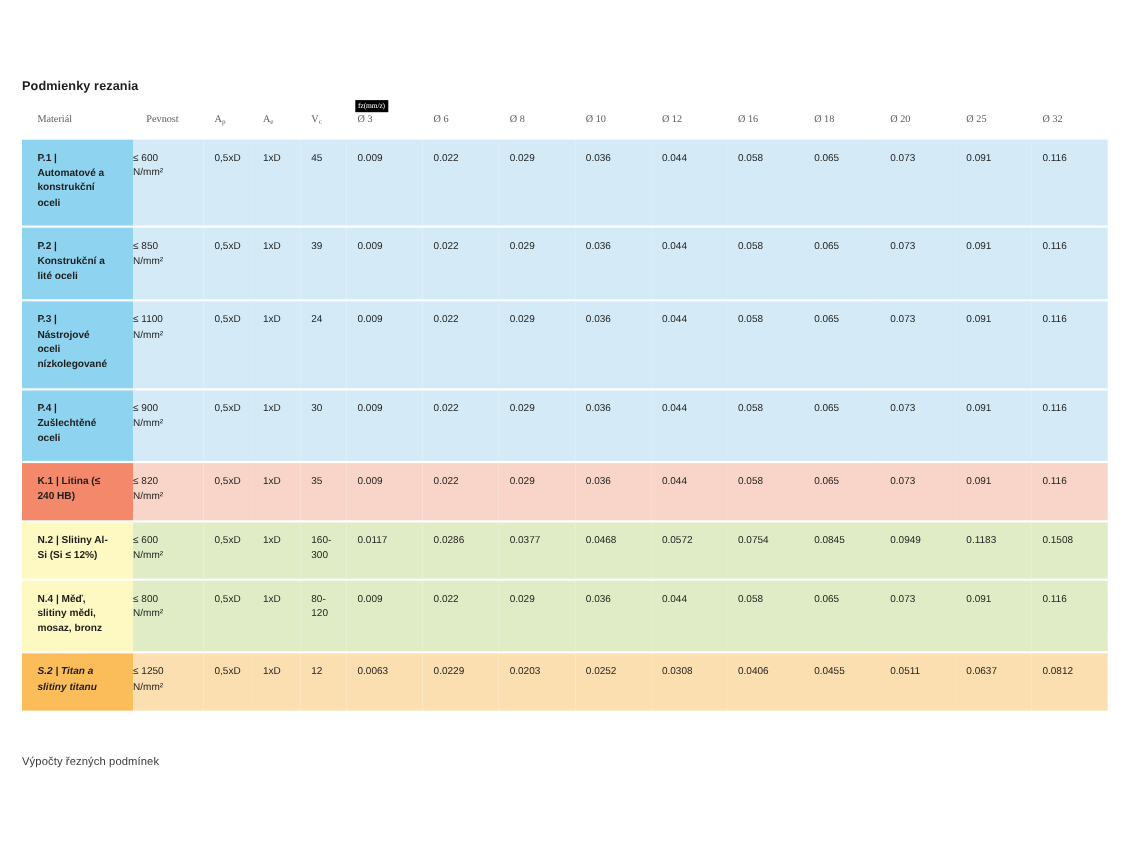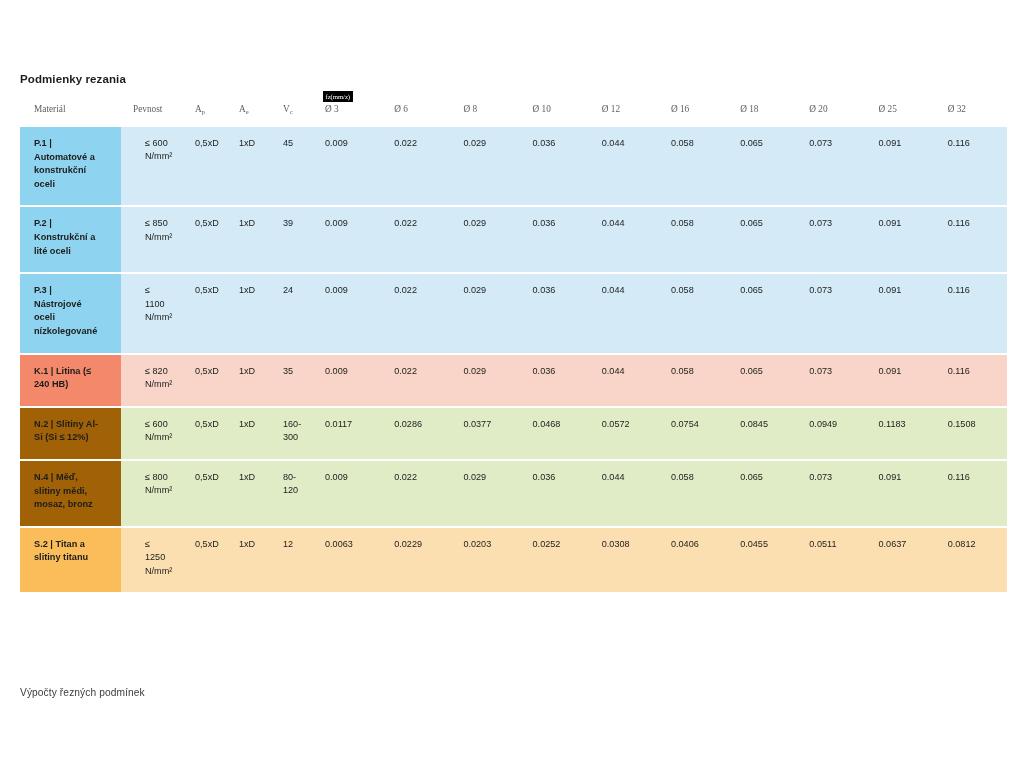--- a/index.html
+++ b/index.html
@@ -104,45 +104,45 @@
   }
 
   tbody td.cell-material {
     font-weight: bold;
     padding-left: 14px;
     padding-right: 22px;
     font-size: 9.2px;
     line-height: 13.6px;
   }
   tbody td.cell-pevnost {
-    padding-left: 24px;
+    padding-left: 0;
     padding-right: 14px;
   }
   tbody td.cell-num {
     padding-left: 10px;
   }
   tbody td.cell-dia {
     padding-left: 10px;
   }
 
   
   tr.fam-blue  td { background: #d4eaf7; }
   tr.fam-blue  td.cell-material { background: #8ed3ef; }
 
   tr.fam-yellow td { background: #fbf3bd; }
   tr.fam-yellow td.cell-material { background: #fbdf4b; }
 
   tr.fam-red   td { background: #f8d5c8; }
   tr.fam-red   td.cell-material { background: #f4886a; }
 
   tr.fam-green td { background: #e0ecc6; }
-  tr.fam-green td.cell-material { background: #a16207; margin-left: 16px; }
+  tr.fam-green td.cell-material { background: #fef9c3; margin-left: 16px; }
 
   tr.fam-orange td { background: #fbdfb0; }
-  tr.fam-orange td.cell-material { background: #fbbd59; }
+  tr.fam-orange td.cell-material { background: #fbbd59; font-style: italic; }
 
   .caption {
     position: absolute;
     left: 20px;
     top: 687px;
     font-size: 10.2px;
     color: #3c3c3b;
     letter-spacing: 0.1px;
   }
 </style>
@@ -236,20 +236,37 @@
             <td class="cell-dia">0.022</td>
             <td class="cell-dia">0.029</td>
             <td class="cell-dia">0.036</td>
             <td class="cell-dia">0.044</td>
             <td class="cell-dia">0.058</td>
             <td class="cell-dia">0.065</td>
             <td class="cell-dia">0.073</td>
             <td class="cell-dia">0.091</td>
             <td class="cell-dia">0.116</td>
           </tr>
+          <tr class="fam-blue">
+            <td class="cell-material">P.4 | Zušlechtěné oceli</td>
+            <td class="cell-pevnost">≤ 900 N/mm²</td>
+            <td class="cell-num">0,5xD</td>
+            <td class="cell-num">1xD</td>
+            <td class="cell-num">30</td>
+            <td class="cell-dia">0.009</td>
+            <td class="cell-dia">0.022</td>
+            <td class="cell-dia">0.029</td>
+            <td class="cell-dia">0.036</td>
+            <td class="cell-dia">0.044</td>
+            <td class="cell-dia">0.058</td>
+            <td class="cell-dia">0.065</td>
+            <td class="cell-dia">0.073</td>
+            <td class="cell-dia">0.091</td>
+            <td class="cell-dia">0.116</td>
+          </tr>
           <tr class="fam-red">
             <td class="cell-material">K.1 | Litina (≤ 240 HB)</td>
             <td class="cell-pevnost">≤ 820 N/mm²</td>
             <td class="cell-num">0,5xD</td>
             <td class="cell-num">1xD</td>
             <td class="cell-num">35</td>
             <td class="cell-dia">0.009</td>
             <td class="cell-dia">0.022</td>
             <td class="cell-dia">0.029</td>
             <td class="cell-dia">0.036</td>

